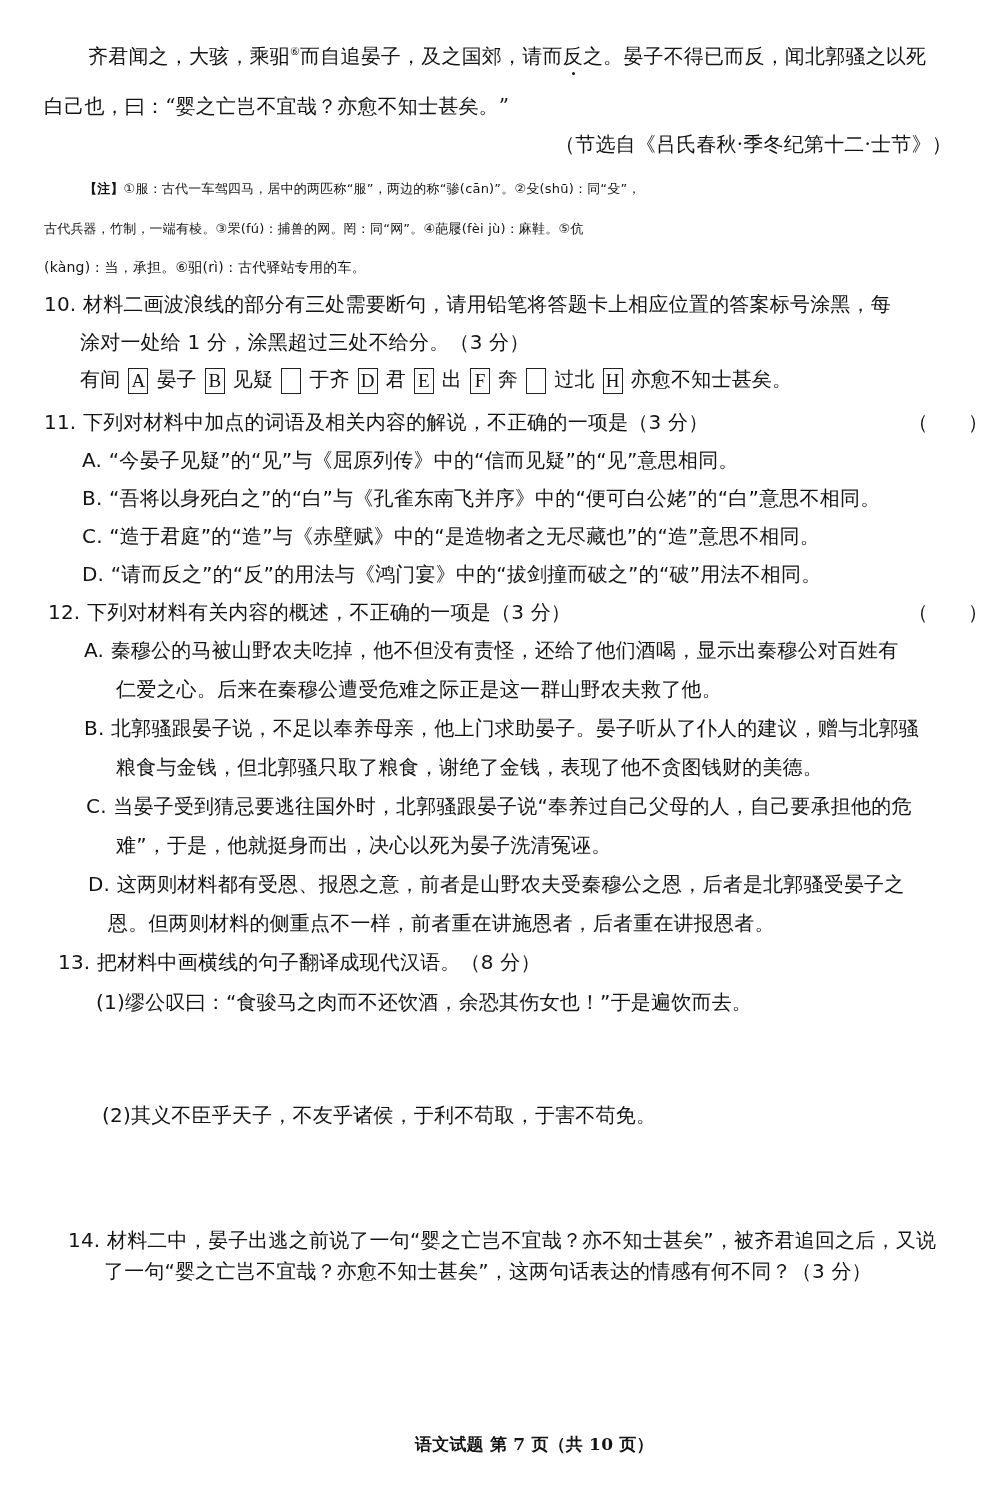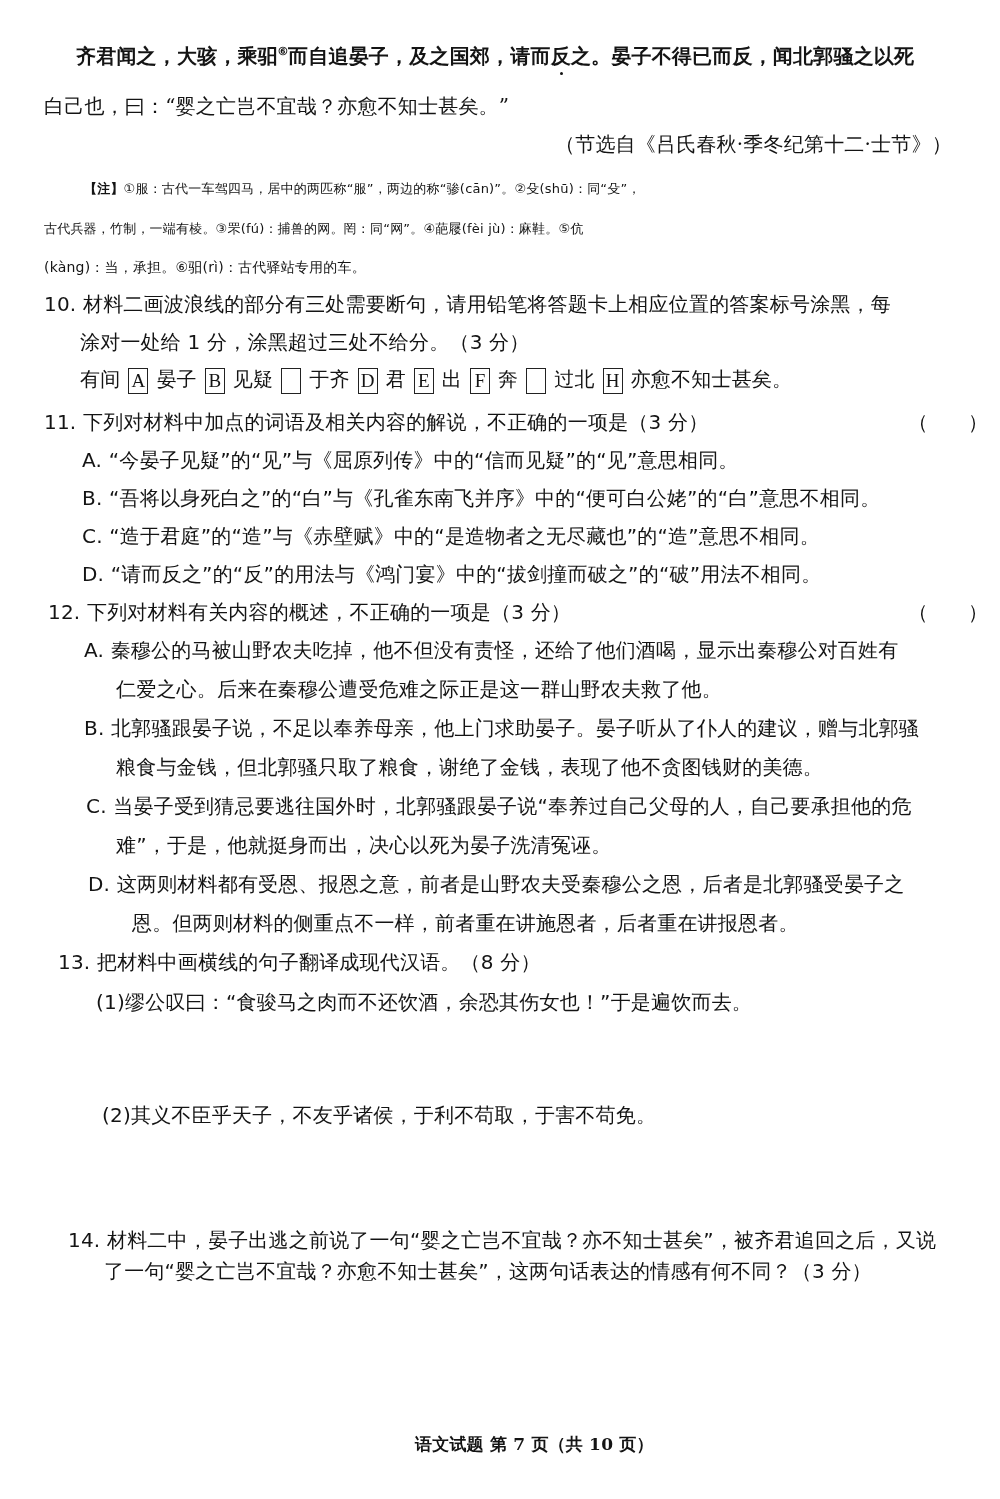--- a/index.html
+++ b/index.html
@@ -24,21 +24,21 @@
     display: inline-block; border: 1.5px solid #222; width: 18px; height: 24px;
     line-height: 24px; text-align: center; font-size: 19px; margin: 0 8px;
     vertical-align: middle; font-family: "Liberation Serif", serif;
   }
   .paren { position: absolute; font-size: 20px; line-height: 24px; }
   .footer { font-size: 17px; font-weight: bold; }
 </style>
 </head>
 <body>
 
-<div class="line" style="left:76px; top:44px;font-weight:bold;">
+<div class="line" style="left:88px; top:44px;">
   <span>齐君闻之，大骇，乘驲</span><span class="sup">⑥</span><span>而自追晏子，及之国郊，请而</span><span class="dot-under">反</span><span>之。晏子不得已而反，闻北郭骚之以死</span>
 </div>
 <div class="line" style="left:44px; top:94px;">白己也，曰：“婴之亡岂不宜哉？亦愈不知士甚矣。”</div>
 <div class="line" style="left:555px; top:132px;">（节选自《吕氏春秋·季冬纪第十二·士节》）</div>
 
 <div class="line sans" style="left:84px; top:177px; font-size:13px;">
   <span class="bold">【注】</span><span>①服：古代一车驾四马，居中的两匹称“服”，两边的称“骖(cān)”。②殳(shū)：同“殳”，</span>
 </div>
 <div class="line sans" style="left:44px; top:217px; font-size:13px;">古代兵器，竹制，一端有棱。③罘(fú)：捕兽的网。罔：同“网”。④葩屦(fèi jù)：麻鞋。⑤伉</div>
 <div class="line sans" style="left:44px; top:255px; font-size:14px;">(kàng)：当，承担。⑥驲(rì)：古代驿站专用的车。</div>
@@ -58,21 +58,21 @@
 
 <div class="line sans" style="left:48px; top:600px;">12. 下列对材料有关内容的概述，不正确的一项是（3 分）</div>
 <div class="paren sans" style="left:908px; top:600px;">（　　）</div>
 <div class="line sans" style="left:84px; top:638px;">A. 秦穆公的马被山野农夫吃掉，他不但没有责怪，还给了他们酒喝，显示出秦穆公对百姓有</div>
 <div class="line sans" style="left:116px; top:677px;">仁爱之心。后来在秦穆公遭受危难之际正是这一群山野农夫救了他。</div>
 <div class="line sans" style="left:84px; top:716px;">B. 北郭骚跟晏子说，不足以奉养母亲，他上门求助晏子。晏子听从了仆人的建议，赠与北郭骚</div>
 <div class="line sans" style="left:116px; top:755px;">粮食与金钱，但北郭骚只取了粮食，谢绝了金钱，表现了他不贪图钱财的美德。</div>
 <div class="line sans" style="left:86px; top:794px;">C. 当晏子受到猜忌要逃往国外时，北郭骚跟晏子说“奉养过自己父母的人，自己要承担他的危</div>
 <div class="line sans" style="left:116px; top:833px;text-align:center;">难”，于是，他就挺身而出，决心以死为晏子洗清冤诬。</div>
 <div class="line sans" style="left:88px; top:872px;">D. 这两则材料都有受恩、报恩之意，前者是山野农夫受秦穆公之恩，后者是北郭骚受晏子之</div>
-<div class="line sans" style="left:132px; top:911px;">恩。但两则材料的侧重点不一样，前者重在讲施恩者，后者重在讲报恩者。</div>
+<div class="line sans" style="left:108px; top:911px;">恩。但两则材料的侧重点不一样，前者重在讲施恩者，后者重在讲报恩者。</div>
 
 <div class="line sans" style="left:58px; top:950px;">13. 把材料中画横线的句子翻译成现代汉语。（8 分）</div>
 <div class="line sans" style="left:96px; top:990px;">(1)缪公叹曰：“食骏马之肉而不还饮酒，余恐其伤女也！”于是遍饮而去。</div>
 <div class="line sans" style="left:102px; top:1103px;">(2)其义不臣乎天子，不友乎诸侯，于利不苟取，于害不苟免。</div>
 
 <div class="line sans" style="left:68px; top:1192px;margin-top:36px;">14. 材料二中，晏子出逃之前说了一句“婴之亡岂不宜哉？亦不知士甚矣”，被齐君追回之后，又说</div>
 <div class="line sans" style="left:104px; top:1259px;">了一句“婴之亡岂不宜哉？亦愈不知士甚矣”，这两句话表达的情感有何不同？（3 分）</div>
 
 <div class="line footer" style="left:415px; top:1432px;">语文试题  第 7 页（共 10 页）</div>
 

